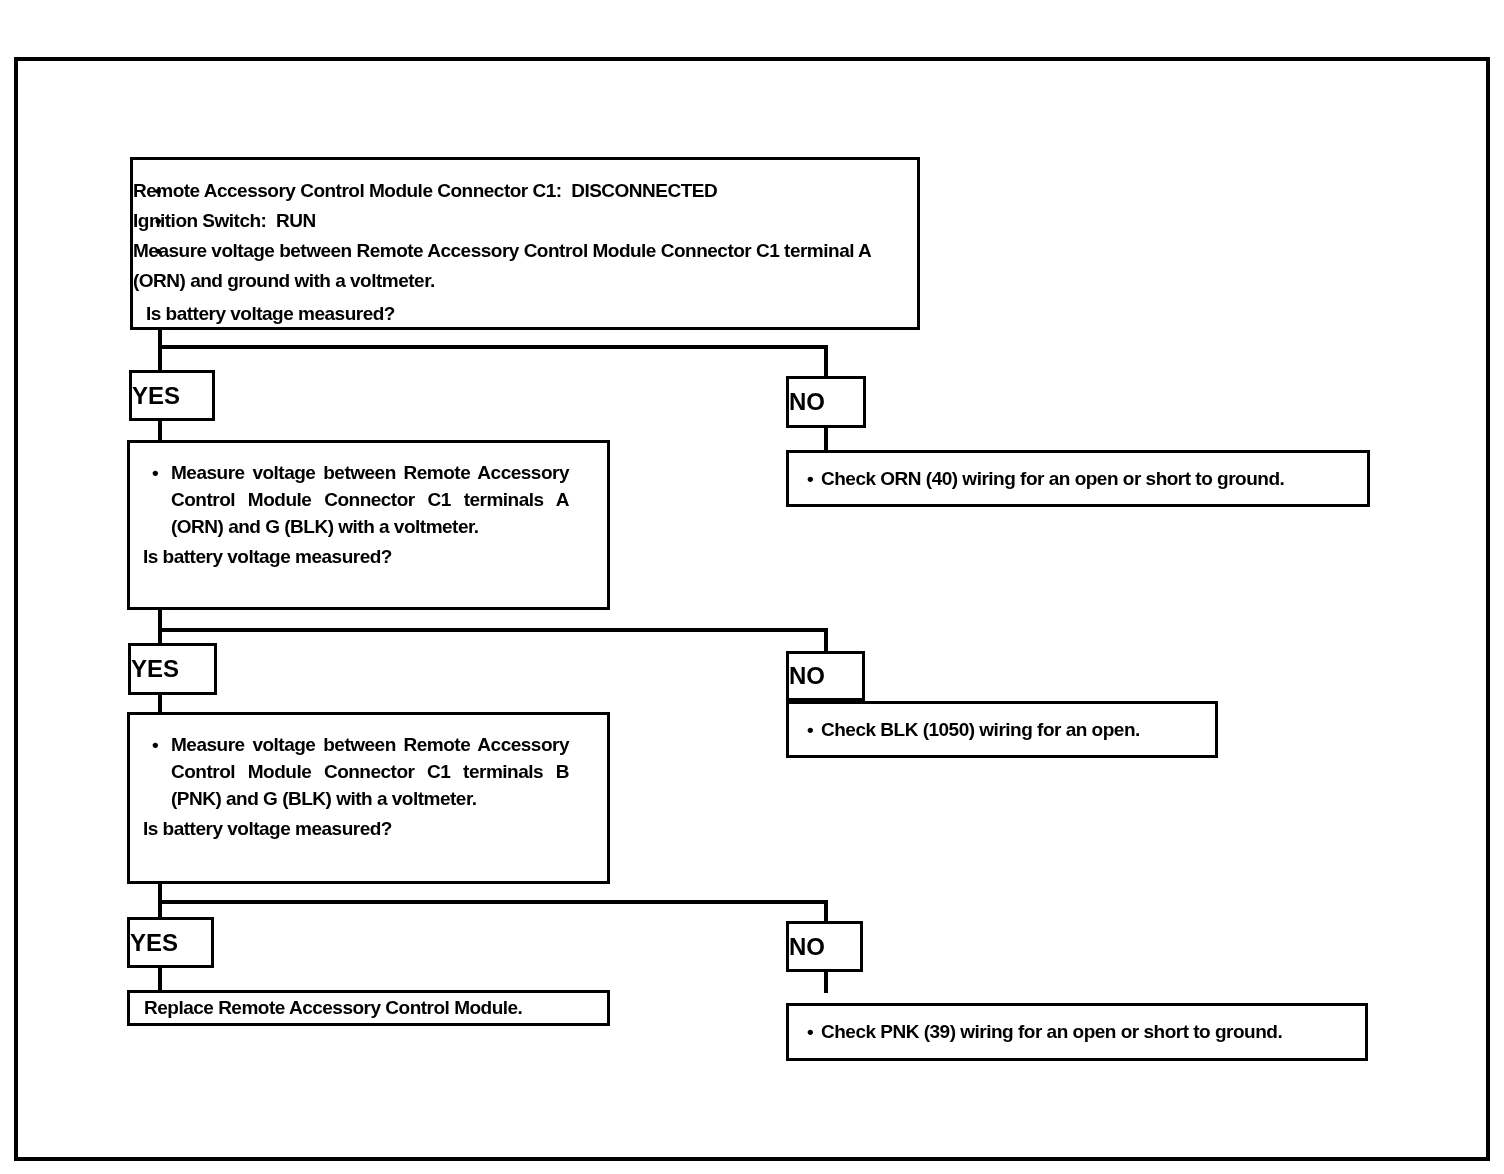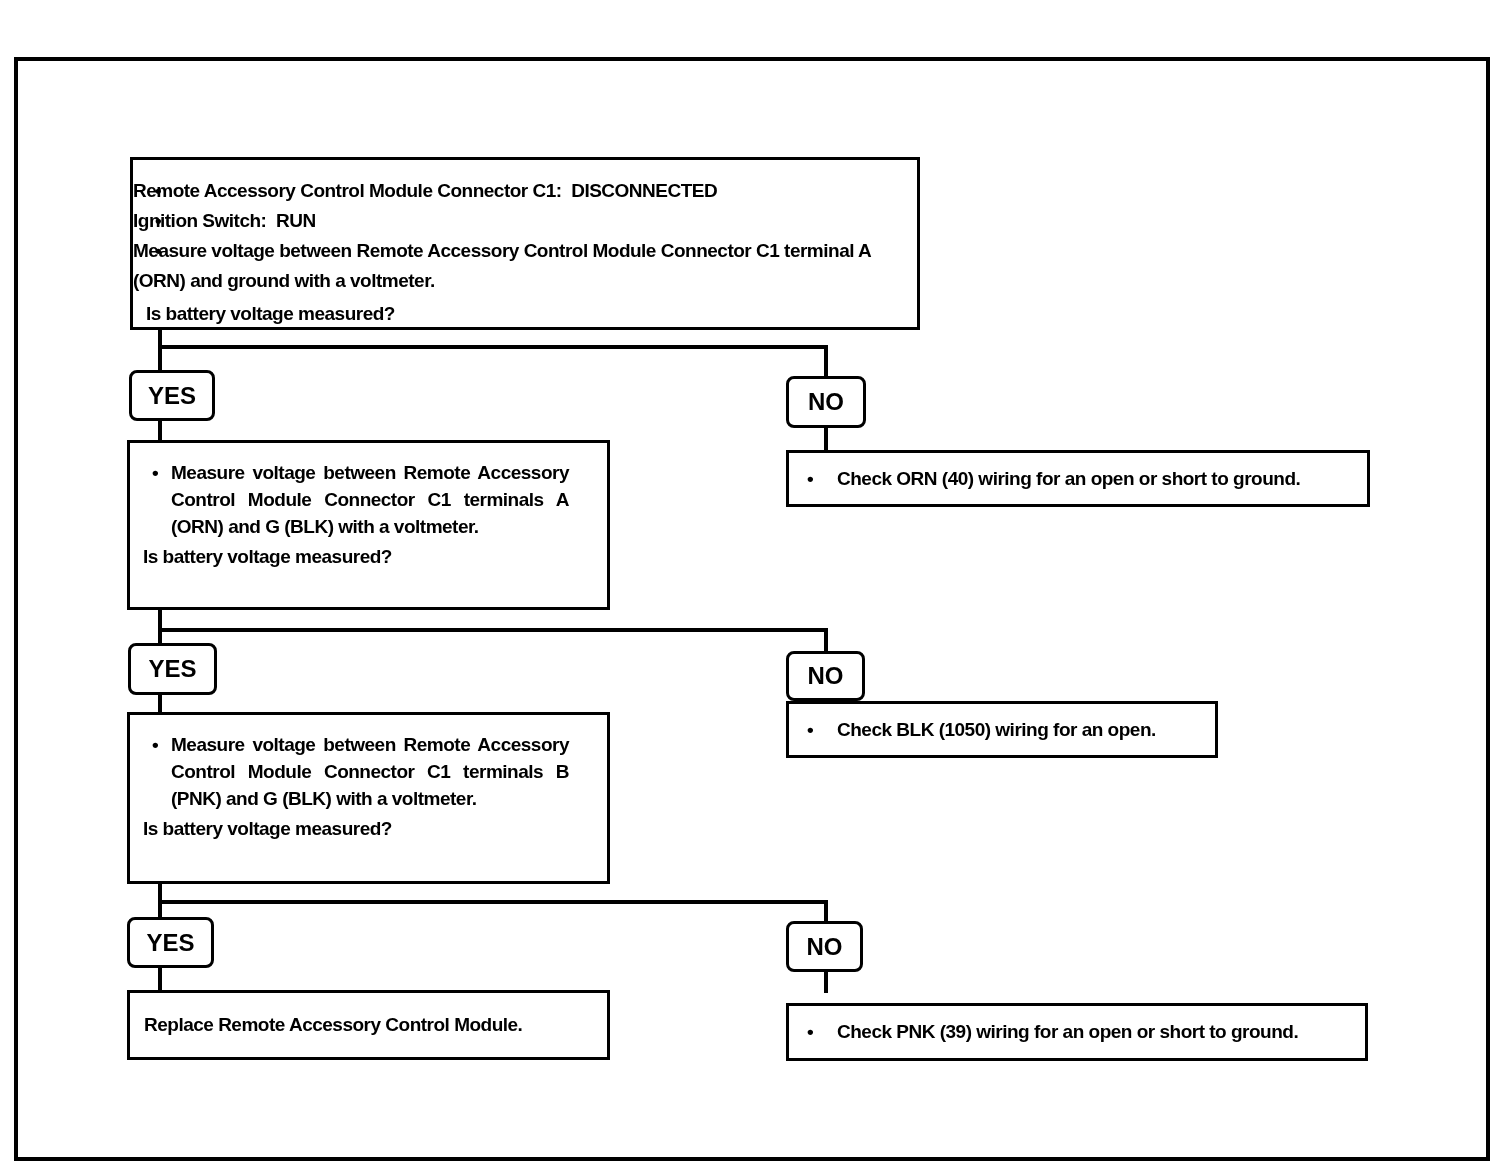--- a/index.html
+++ b/index.html
@@ -47,28 +47,28 @@
     padding-left:41px;padding-right:38px;
     text-align:justify;
     white-space:normal;
   }
   .step .question{
     padding-left:13px;
     margin-top:3px;
     white-space:pre-wrap;
   }
   .decision{
-    display:flex;align-items:center;justify-content:center;
-    font-size:24px;font-weight:bold;letter-spacing:0px;border-radius:8px;
+    display:flex;align-items:center;
+    font-size:24px;font-weight:bold;letter-spacing:0px;
   }
   .action{
     display:flex;align-items:center;
     white-space:nowrap;
   }
-  .action .btxt{position:relative;padding-left:48px;}
+  .action .btxt{position:relative;padding-left:32px;}
   .action .btxt::before{
     content:"\2022";
     position:absolute;left:18px;top:0;
   }
   .action.plain .btxt{padding-left:14px;}
   .action.plain .btxt::before{content:"";}
   .line{position:absolute;background:#000;}
 </style>
 </head>
 <body>
@@ -138,21 +138,21 @@
   <div class="box decision" style="left:127px;top:917px;width:87px;height:51px;">
       <span>YES</span>
     </div>
   <div class="box decision" style="left:786px;top:921px;width:77px;height:51px;">
       <span>NO</span>
     </div>
 
   <div class="line" style="left:158px;top:968px;width:4px;height:22px;"></div>
   <div class="line" style="left:824px;top:972px;width:4px;height:21px;"></div>
 
-  <div class="box action plain" style="left:127px;top:990px;width:483px;height:70px;">
+  <div class="box action plain" style="left:127px;top:990px;width:483px;height:36px;">
     <span class="btxt">Replace Remote Accessory Control Module.</span>
   </div>
 
   <div class="box action" style="left:786px;top:1003px;width:582px;height:58px;">
     <span class="btxt">Check PNK (39) wiring for an open or short to ground.</span>
   </div>
 
 </div>
 
 </body></html>

